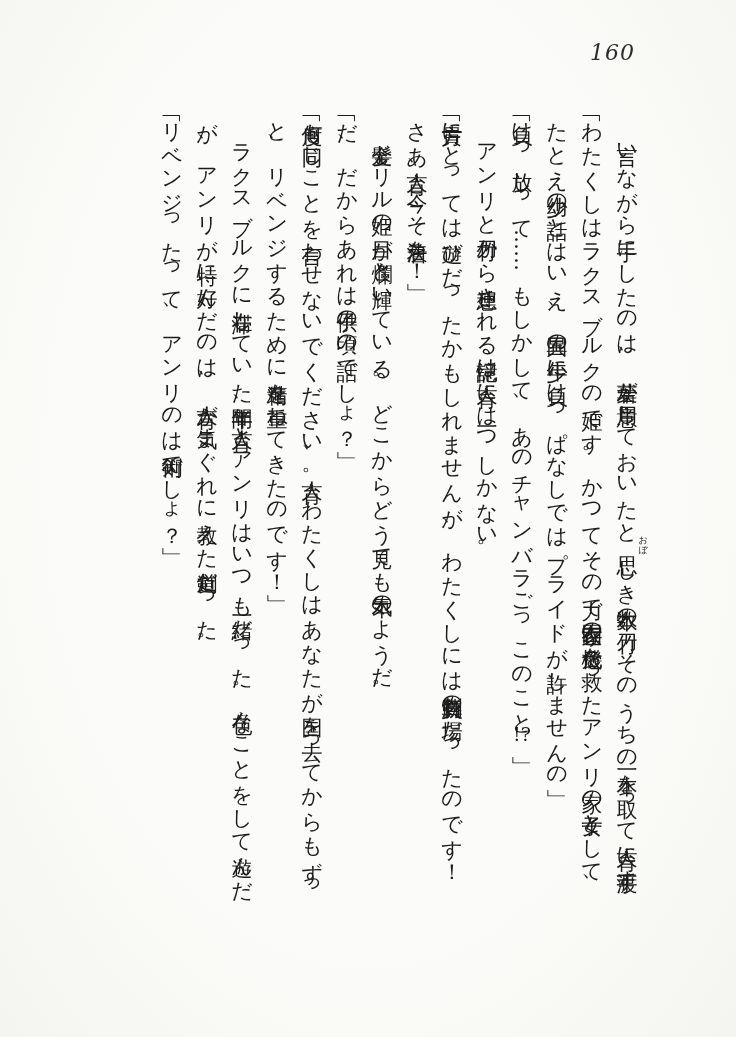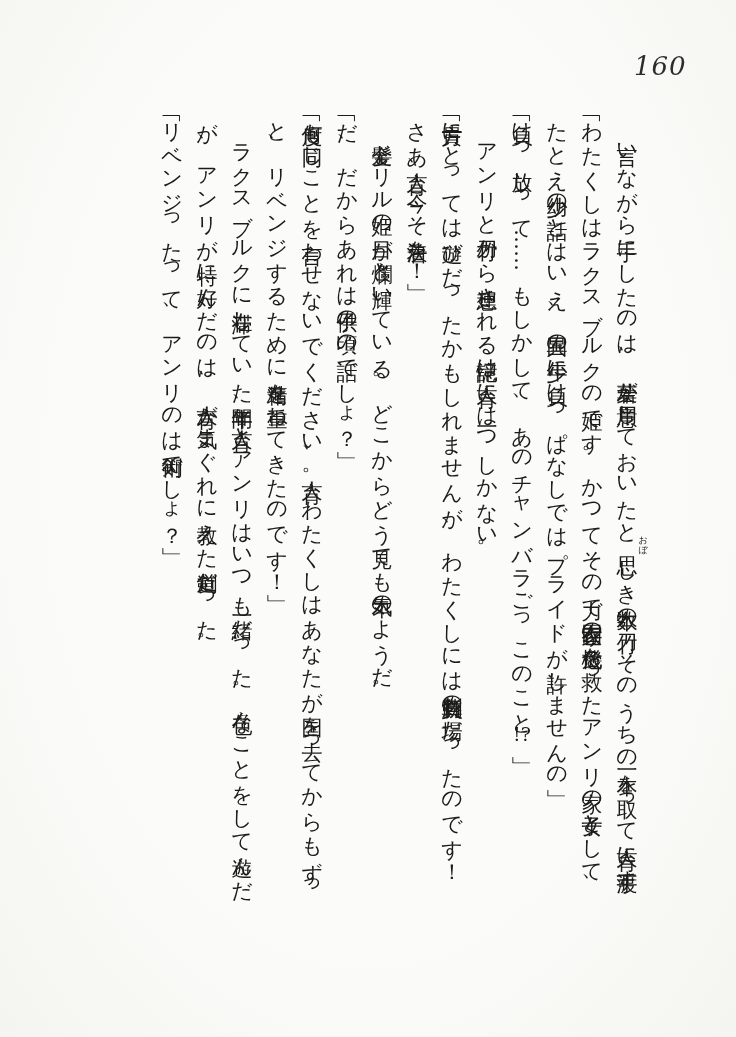--- a/index.html
+++ b/index.html
@@ -15,28 +15,27 @@
     position: relative;
   }
   .page {
     position: absolute;
     inset: 0;
     background:
       radial-gradient(ellipse at 50% 45%, #fbfbf9 60%, #f4f4f0 100%);
   }
   .page-number {
     position: absolute;
-    top: 51px;
+    top: 40px;
     left: 590px;
     font-family: "DejaVu Serif", serif;
     font-style: italic;
-    font-size: 26px;
+    font-size: 22px;
     letter-spacing: 1px;
     color: #2c2c2c;
-    margin-left: 44px;
   }
   .page-text {
     position: absolute;
     top: 108px;
     left: 85px;
     width: 563px;
     height: 802px;
     writing-mode: vertical-rl;
     text-orientation: mixed;
     font-family: "DejaVu Serif", serif;

